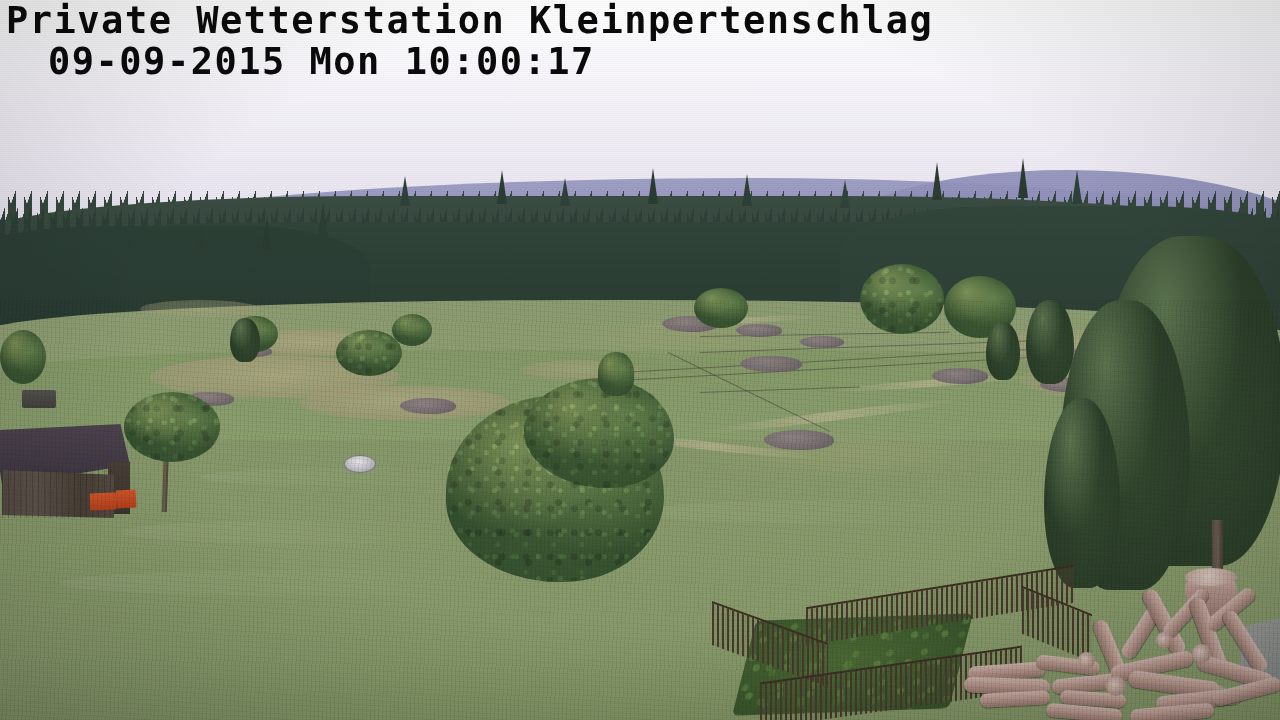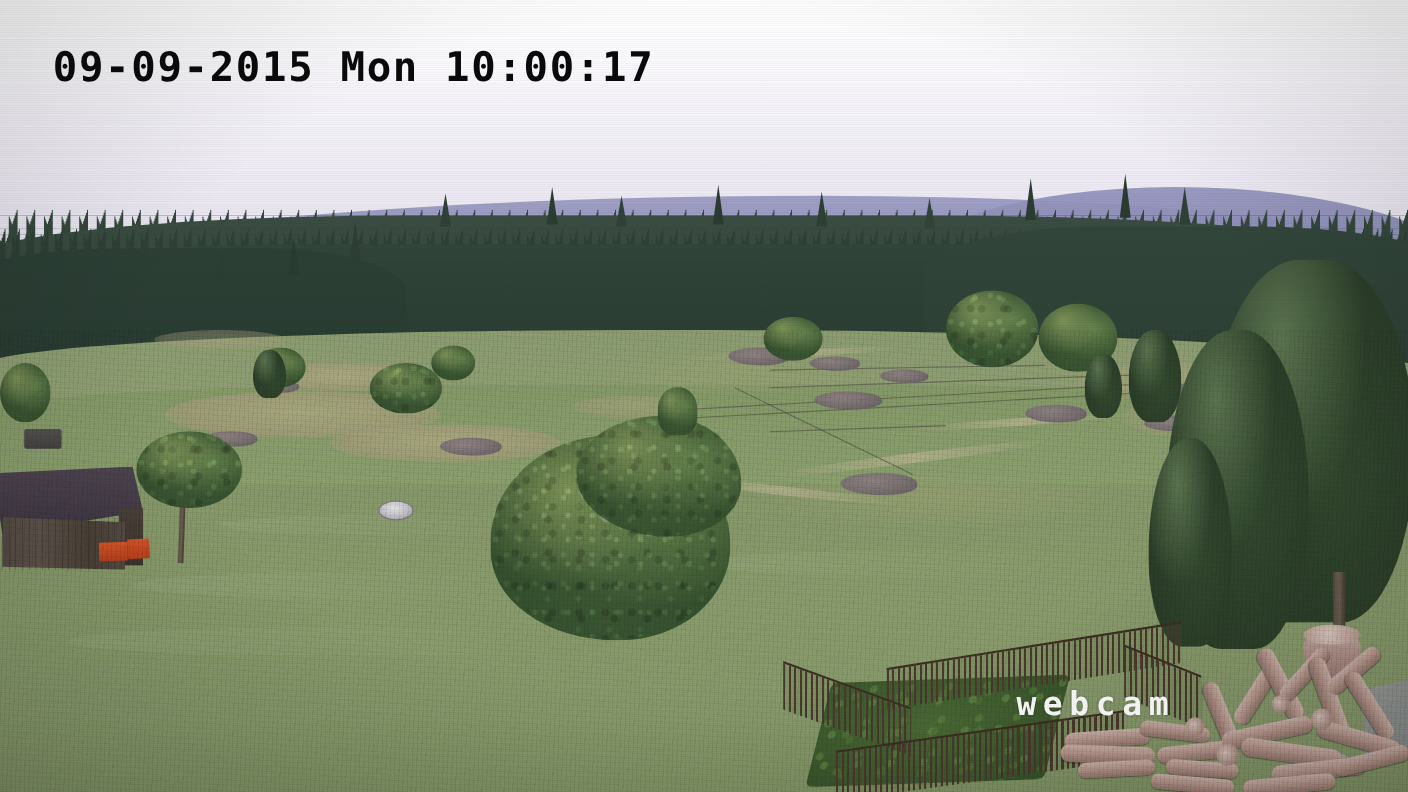--- a/index.html
+++ b/index.html
@@ -346,17 +346,17 @@
     <div class="logend" style="left:146px;top:96px;width:20px;height:20px;"></div>
     <div class="logend" style="left:118px;top:72px;width:17px;height:17px;"></div>
     <div class="logend" style="left:232px;top:64px;width:19px;height:19px;"></div>
     <div class="logend" style="left:196px;top:52px;width:16px;height:16px;"></div>
   </div>
 
   <div class="meadow-grain"></div>
   <div class="noise"></div>
   <div class="vignette"></div>
 
+  <div class="osd" id="osd-title">Private Wetterstation Kleinpertenschlag</div>
   <div class="osd" id="osd-stamp">09-09-2015 Mon 10:00:17</div>
 
-  <div id="watermark">webcam</div>
 
 </div>
 
 </body></html>

